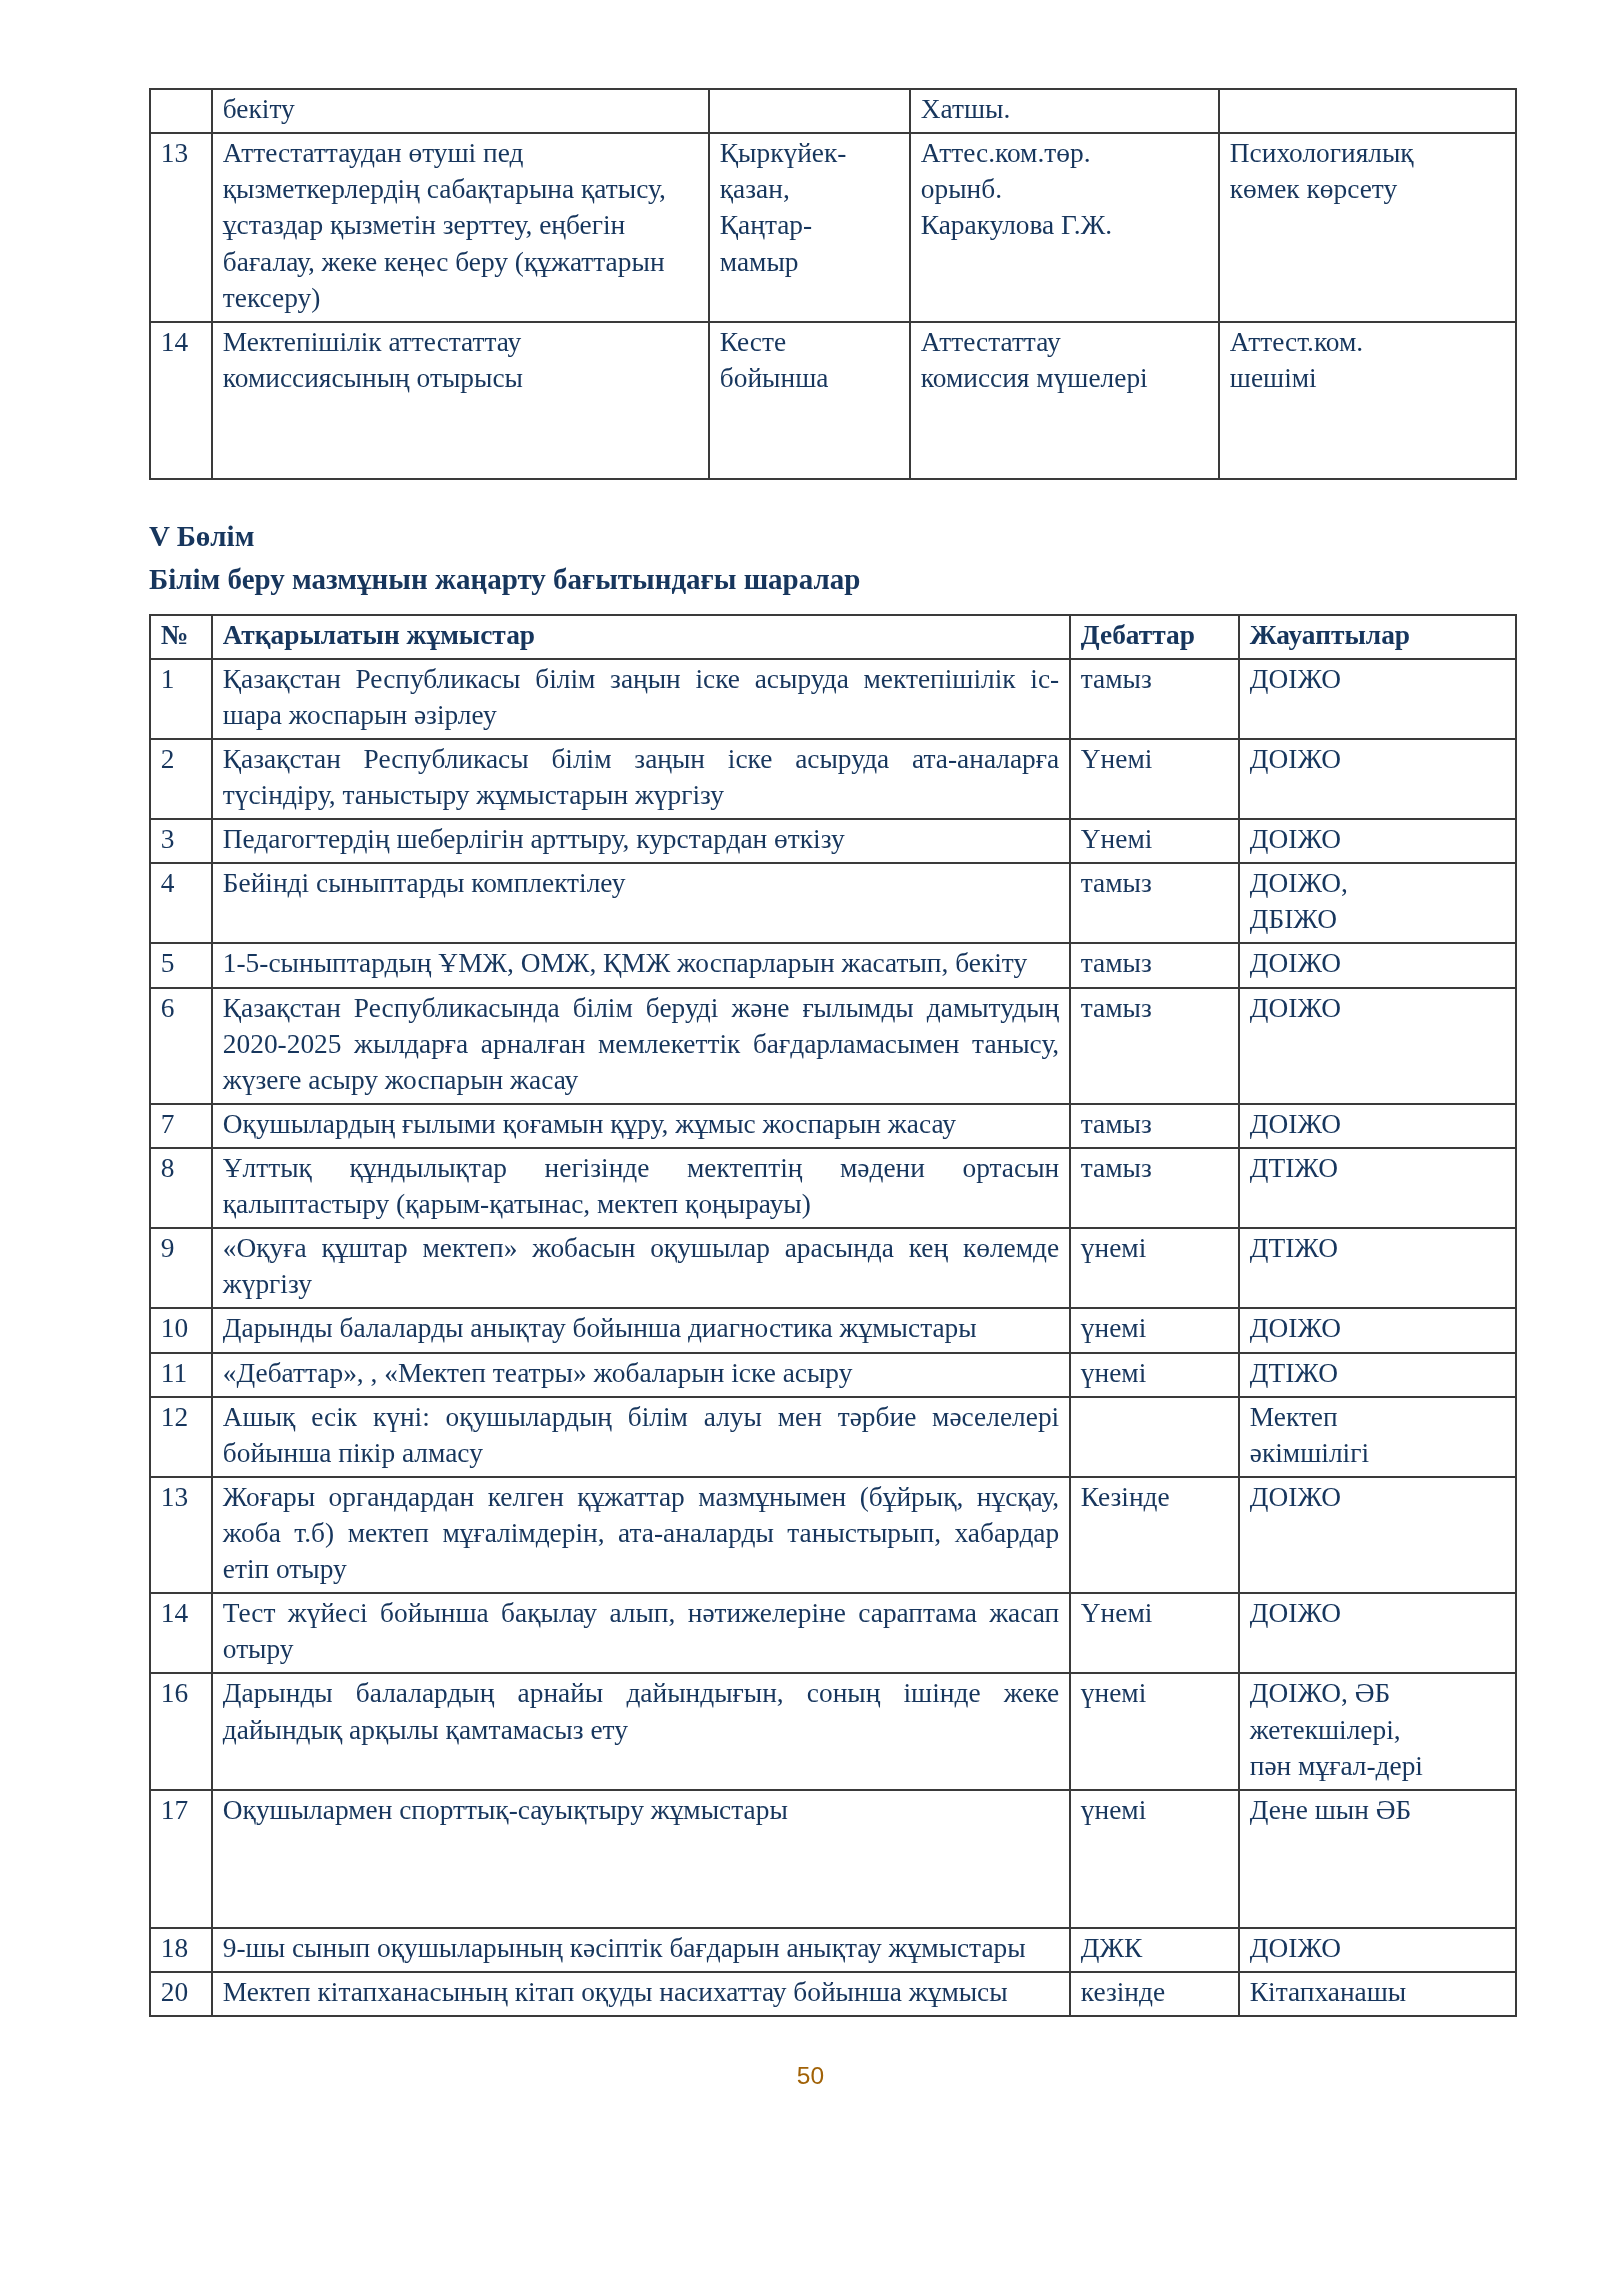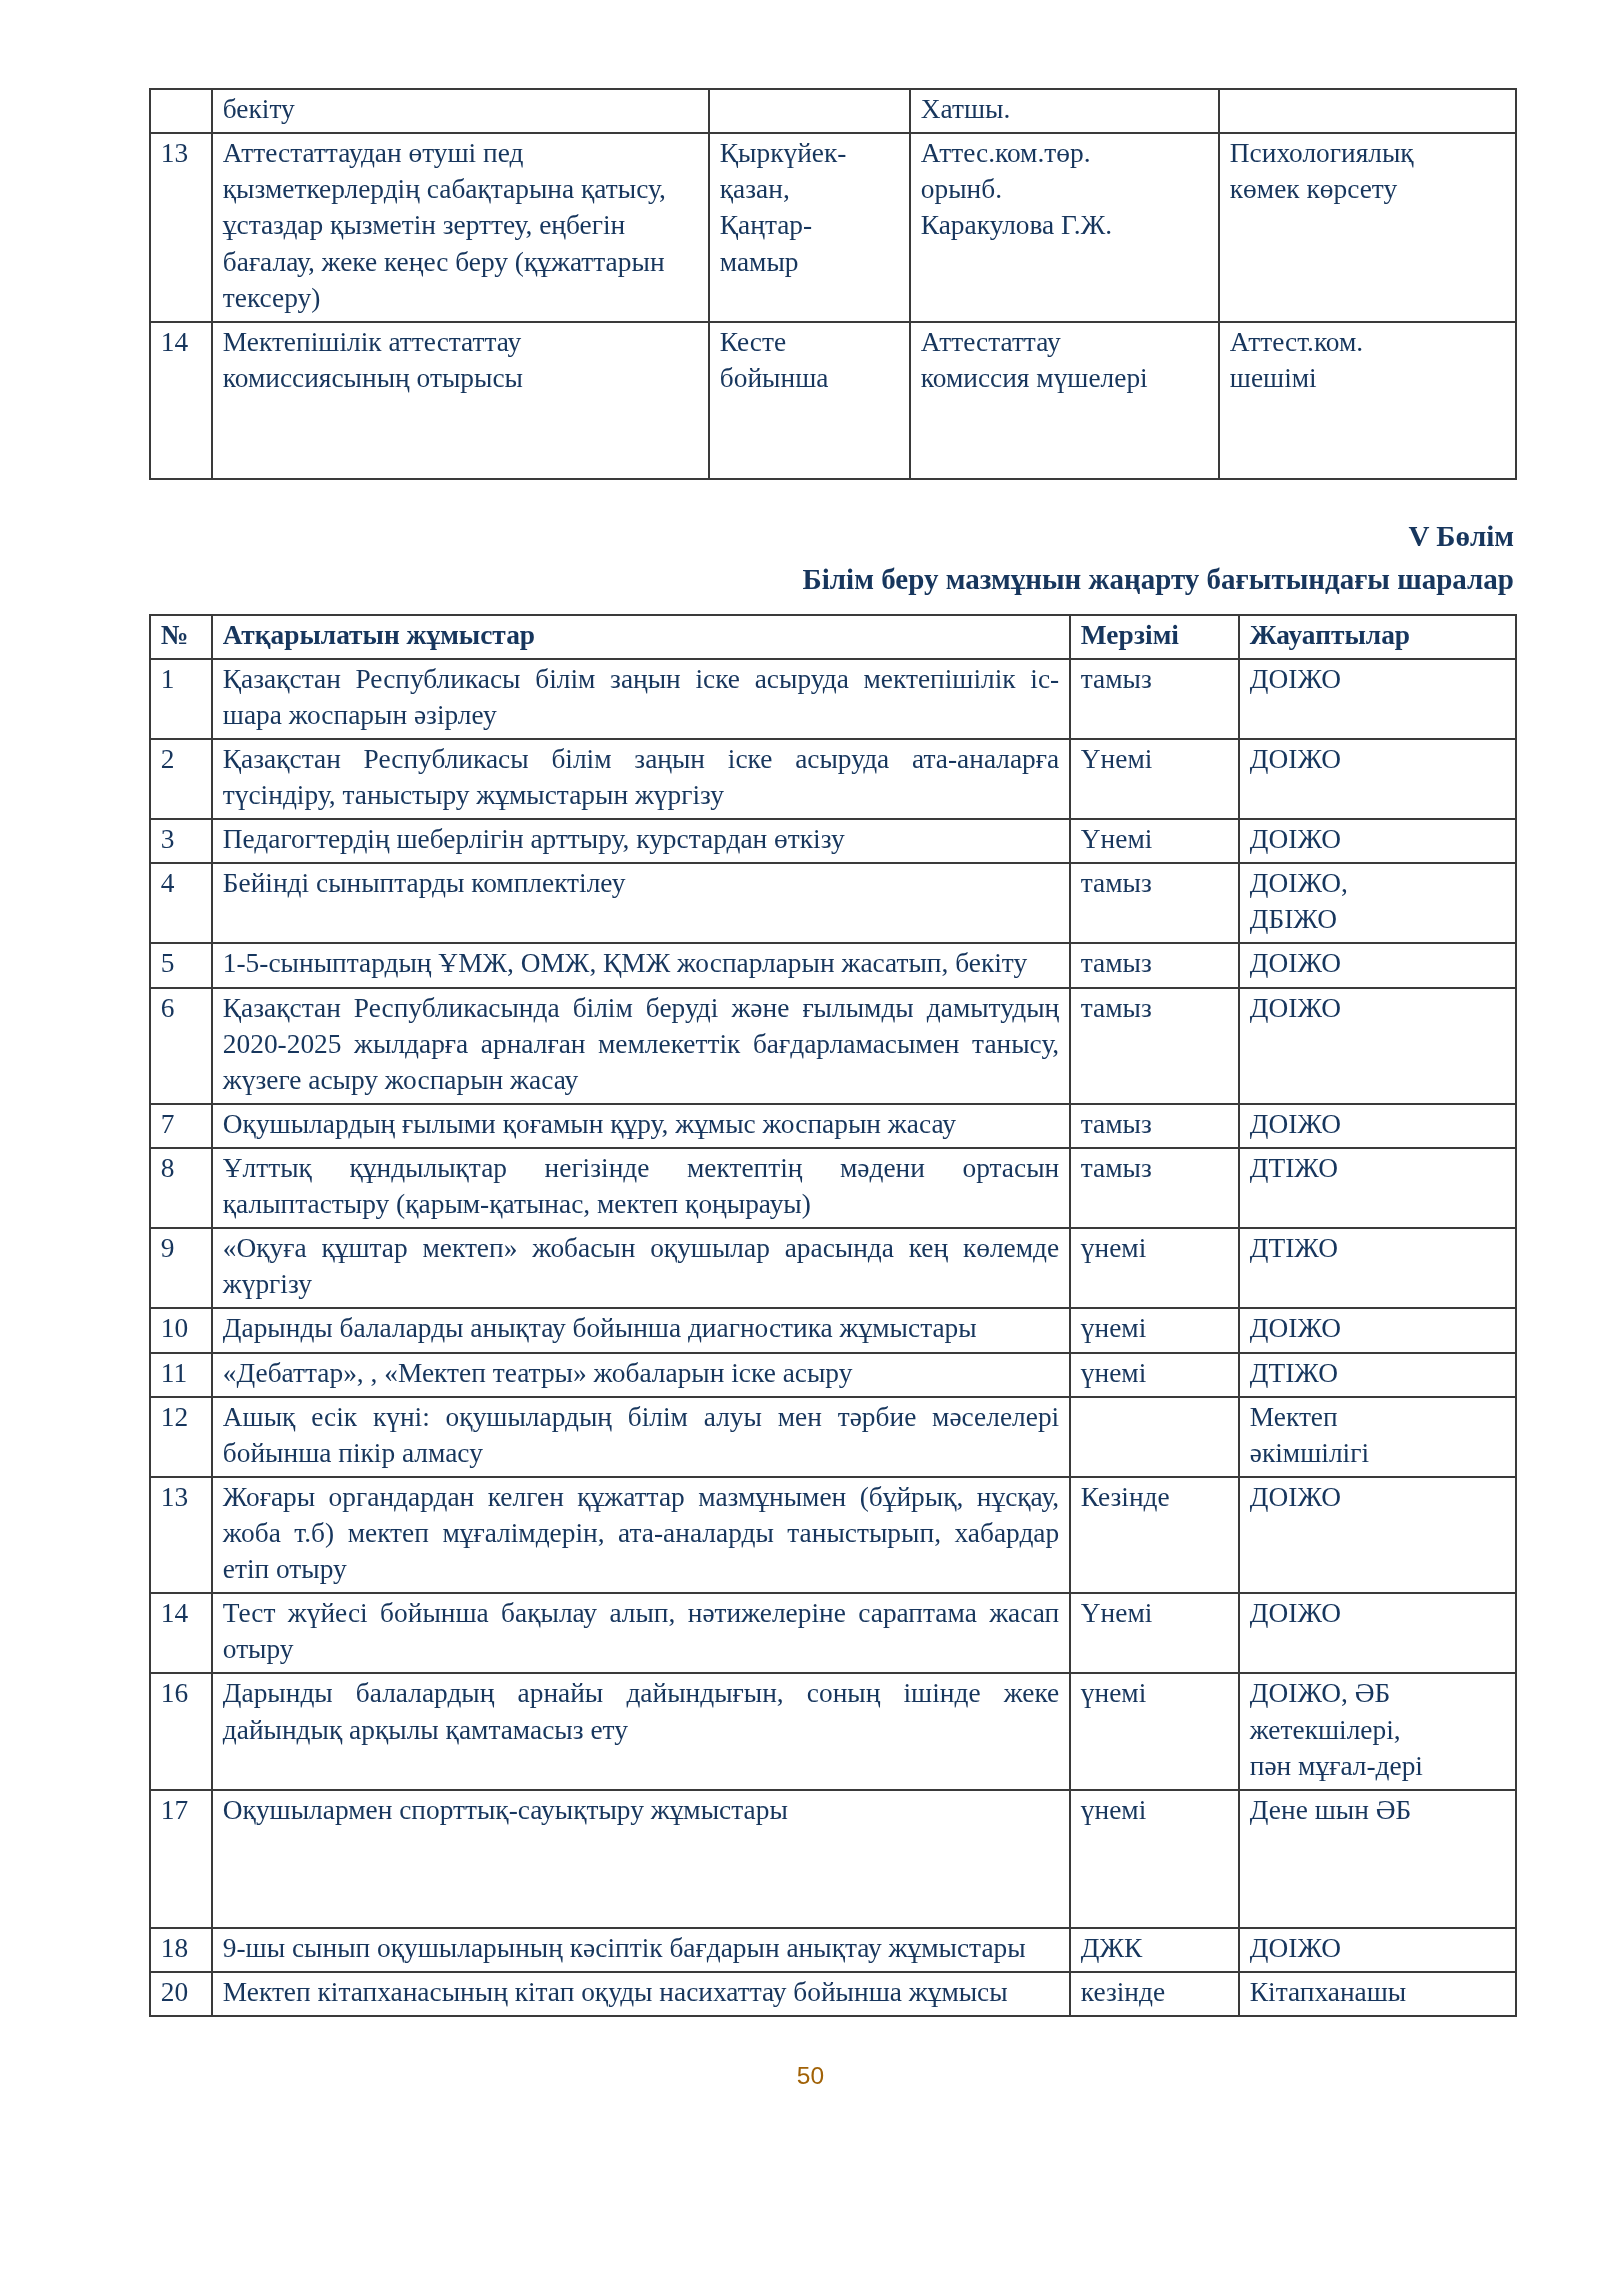--- a/index.html
+++ b/index.html
@@ -53,21 +53,21 @@
 
   .t-main tbody td.c-task { text-align: justify; }
   .t-top tbody td.c-task  { text-align: left; margin-top: 29px; }
 
   
   .t-top tbody tr:nth-child(3)   { height: 157px; }
   .t-main tbody tr:nth-child(16) { height: 138px; }
 
   .titles {
     width: 1365px;
-    text-align: right;
+    text-align: left;
     font-weight: bold;
     font-size: 29px;
     line-height: 1.5;
     margin: 35px 0 11.8px 0;
   }
   .pageno {
     width: 100%;
     text-align: center;
     margin-top: 45px;
     padding-bottom: 29px;
@@ -133,21 +133,21 @@
       <colgroup>
         <col class="w-num">
           <col class="w-task">
           <col class="w-term">
           <col class="w-resp">
       </colgroup>
       <thead>
         <tr>
           <th class="c-num">№</th>
           <th class="c-task">Атқарылатын жұмыстар</th>
-          <th class="c-term">Мерзімі</th>
+          <th class="c-term">Дебаттар</th>
           <th class="c-resp">Жауаптылар</th>
         </tr>
       </thead>
       <tbody>
           <tr>
             <td class="c-num">1</td>
             <td class="c-task">Қазақстан Республикасы білім заңын іске асыруда мектепішілік іс-шара жоспарын әзірлеу</td>
             <td class="c-term">тамыз</td>
             <td class="c-resp">ДОІЖО</td>
           </tr>

